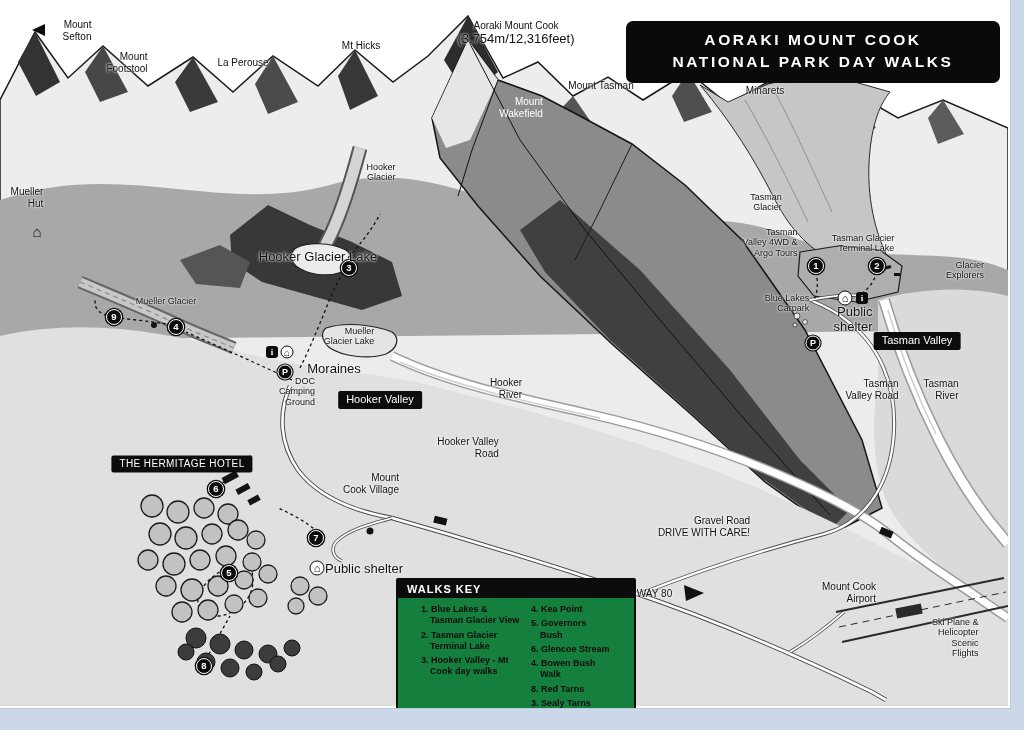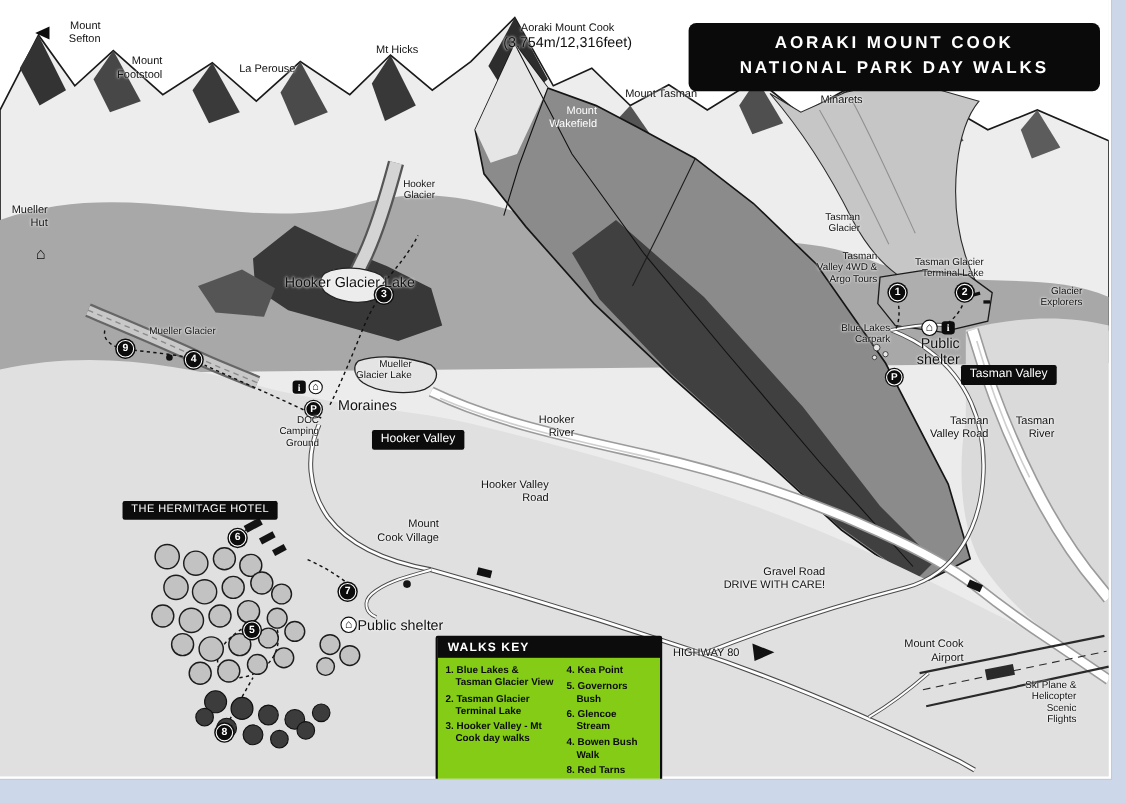--- a/index.html
+++ b/index.html
@@ -24,23 +24,23 @@
           font-size:9px;font-weight:bold;line-height:1}
   .shelter-ic{position:absolute;transform:translate(-50%,-50%);width:15px;height:15px;border-radius:50%;background:#fff;
           border:1.6px solid #0c0c0c;display:flex;align-items:center;justify-content:center;font-size:11px;color:#0c0c0c;line-height:1}
   .hut-ic{position:absolute;transform:translate(-50%,-50%);font-size:15px;color:#0c0c0c;line-height:1}
   .info-ic{position:absolute;transform:translate(-50%,-50%);width:12px;height:12px;border-radius:3px;background:#0c0c0c;color:#fff;
           display:flex;align-items:center;justify-content:center;font-size:9px;font-weight:bold;font-family:"Liberation Serif",serif}
   .arrow-w{position:absolute;width:0;height:0;border-top:6px solid transparent;border-bottom:6px solid transparent;border-right:13px solid #0c0c0c}
   #title-box{position:absolute;left:626px;top:21px;width:374px;background:#0a0a0a;color:#fff;text-align:center;
           padding:8px 4px 9px;border-radius:7px}
   #title-box .t{font-weight:bold;font-size:15.5px;letter-spacing:2.6px;line-height:1.45}
-  #walks-key{position:absolute;left:396px;top:578px;width:206px;background:#84cc16;border:2px solid #0c0c0c;border-radius:2px}
+  #walks-key{position:absolute;left:396px;top:578px;width:240px;background:#15803d;border:2px solid #0c0c0c;border-radius:2px}
   #wk-header{background:#0c0c0c;color:#fff;font-weight:bold;font-size:11px;letter-spacing:1px;padding:3px 9px}
-  #wk-body{display:flex;gap:9px;padding:6px 7px 7px}
+  #wk-body{display:flex;gap:9px;padding:6px 23px 7px}
   .wk-col{display:flex;flex-direction:column;gap:3px}
   .wk-col.c1{width:101px}
   .wk-col.c2{flex:1}
   .wk-item{font-size:9px;font-weight:bold;line-height:1.25;padding-left:9px;text-indent:-9px;color:#0c0c0c}
 </style>
 </head>
 <body>
 
 <div id="map-sheet">
 
@@ -255,21 +255,21 @@
 Terminal Lake</div>
   <div class="lbl sm" style="left:958px;top:270px">Glacier Explorers</div>
   <div class="lbl sm" style="left:166px;top:301px">Mueller Glacier</div>
   <div class="lbl sm" style="left:787px;top:303px">Blue Lakes
 Carpark</div>
   <div class="lbl xs" style="left:853px;top:320px">Public
 shelter</div>
   <div class="lbl sm" style="left:349px;top:336px">Mueller
 Glacier Lake</div>
   <div class="lbl xs" style="left:334px;top:369px">Moraines</div>
-  <div class="lbl sm" style="left:272px;top:392px">DOC
+  <div class="lbl sm" style="left:297px;top:392px">DOC
 Camping
 Ground</div>
   <div class="lbl md" style="left:506px;top:388px">Hooker
 River</div>
   <div class="lbl md" style="left:872px;top:389px">Tasman
 Valley Road</div>
   <div class="lbl md" style="left:941px;top:389px">Tasman
 River</div>
   <div class="lbl md" style="left:468px;top:447px">Hooker Valley
 Road</div>

